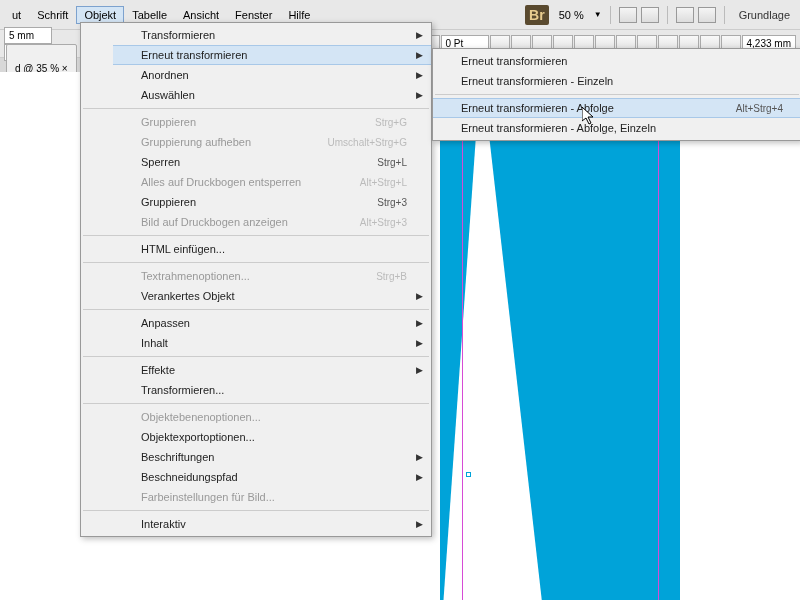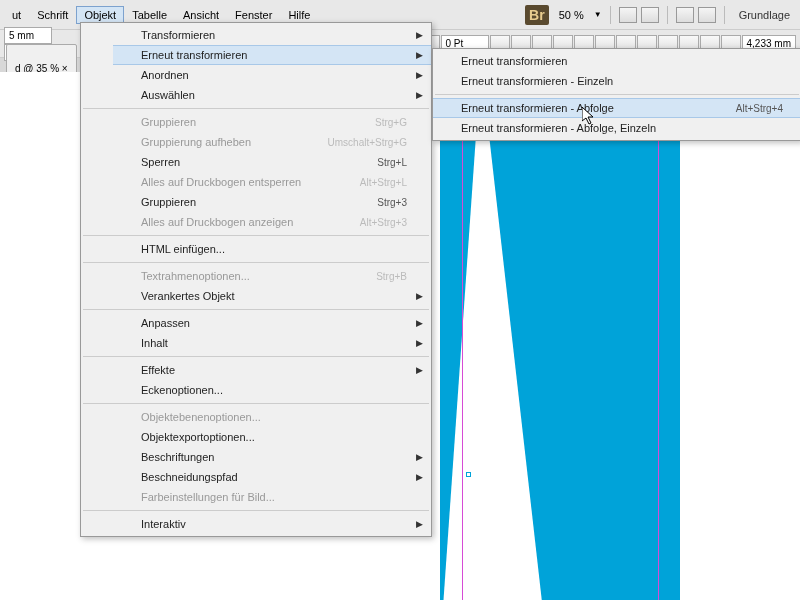--- a/index.html
+++ b/index.html
@@ -144,21 +144,21 @@
     </div>
     <div class="dd-item disabled">
       <span class="dd-label">Alles auf Druckbogen entsperren</span>
       <span class="dd-short">Alt+Strg+L</span>
     </div>
     <div class="dd-item">
       <span class="dd-label">Gruppieren</span>
       <span class="dd-short">Strg+3</span>
     </div>
     <div class="dd-item disabled">
-      <span class="dd-label">Alles auf Druckbogen anzeigen</span>
+      <span class="dd-label">Bild auf Druckbogen anzeigen</span>
       <span class="dd-short">Alt+Strg+3</span>
     </div>
     <div class="dd-sep"></div>
     <div class="dd-item">
       <span class="dd-label">HTML einfügen...</span>
     </div>
     <div class="dd-sep"></div>
     <div class="dd-item disabled">
       <span class="dd-label">Textrahmenoptionen...</span>
       <span class="dd-short">Strg+B</span>
@@ -175,21 +175,21 @@
     <div class="dd-item">
       <span class="dd-label">Inhalt</span>
       <span class="dd-arrow">▶</span>
     </div>
     <div class="dd-sep"></div>
     <div class="dd-item">
       <span class="dd-label">Effekte</span>
       <span class="dd-arrow">▶</span>
     </div>
     <div class="dd-item">
-      <span class="dd-label">Eckenoptionen...</span>
+      <span class="dd-label">Transformieren...</span>
     </div>
     <div class="dd-sep"></div>
     <div class="dd-item disabled">
       <span class="dd-label">Objektebenenoptionen...</span>
     </div>
     <div class="dd-item">
       <span class="dd-label">Objektexportoptionen...</span>
     </div>
     <div class="dd-item">
       <span class="dd-label">Beschriftungen</span>

